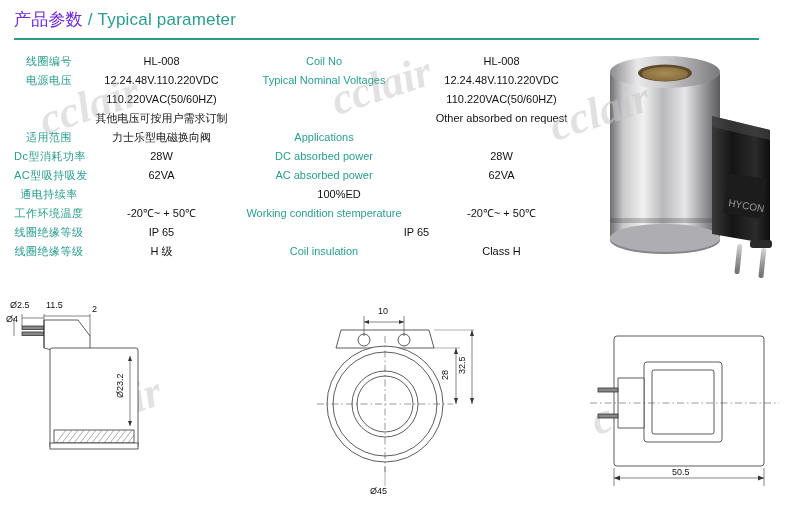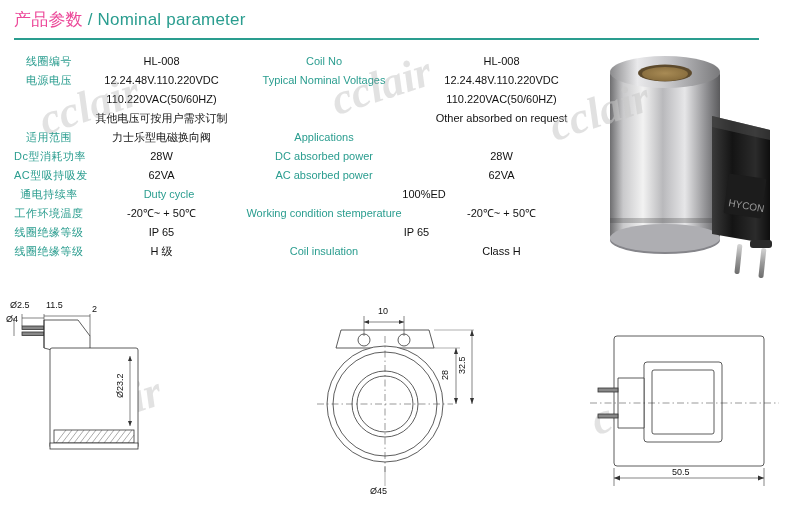--- a/index.html
+++ b/index.html
@@ -22,21 +22,21 @@
     left: 14px;
     top: 8px;
     width: 760px;
   }
   .header-title {
     font-size: 17px;
     color: #2a9d8f;
     letter-spacing: .2px;
     white-space: nowrap;
   }
-  .header-title .cn { color: #ec4899; }
+  .header-title .cn { color: #6d28d9; }
   .header-rule {
     margin-top: 7px;
     height: 2px;
     background: #2a9d8f;
     width: 745px;
   }
 
   
   .spec {
     position: absolute;
@@ -118,21 +118,21 @@
     font-size: 9px;
     fill: #111;
   }
   svg { display: block; }
 </style>
 </head>
 <body>
 
 <div class="header">
   <div class="header-title">
-    <span class="cn">产品参数</span><span> / </span><span>Nominal parameter</span>
+    <span class="cn">产品参数</span><span> / </span><span>Typical parameter</span>
   </div>
   <div class="header-rule"></div>
 </div>
 
 <div class="spec">
 
   <div class="spec-row">
     <div class="col-cn-label">线圈编号</div>
     <div class="col-cn-value">HL-008</div>
     <div class="col-en-label">Coil No</div>
@@ -175,21 +175,20 @@
 
   <div class="spec-row">
     <div class="col-cn-label">AC型吸持吸发</div>
     <div class="col-cn-value">62VA</div>
     <div class="col-en-label">AC absorbed power</div>
     <div class="col-en-value">62VA</div>
   </div>
 
   <div class="spec-row">
     <div class="col-cn-label">通电持续率</div>
-    <div class="col-en-label">Duty cycle</div>
     <div class="col-en-value">100%ED</div>
   </div>
 
   <div class="spec-row">
     <div class="col-cn-label">工作环境温度</div>
     <div class="col-cn-value">-20℃~ + 50℃</div>
     <div class="col-en-label">Working condition stemperature</div>
     <div class="col-en-value">-20℃~ + 50℃</div>
   </div>
 

